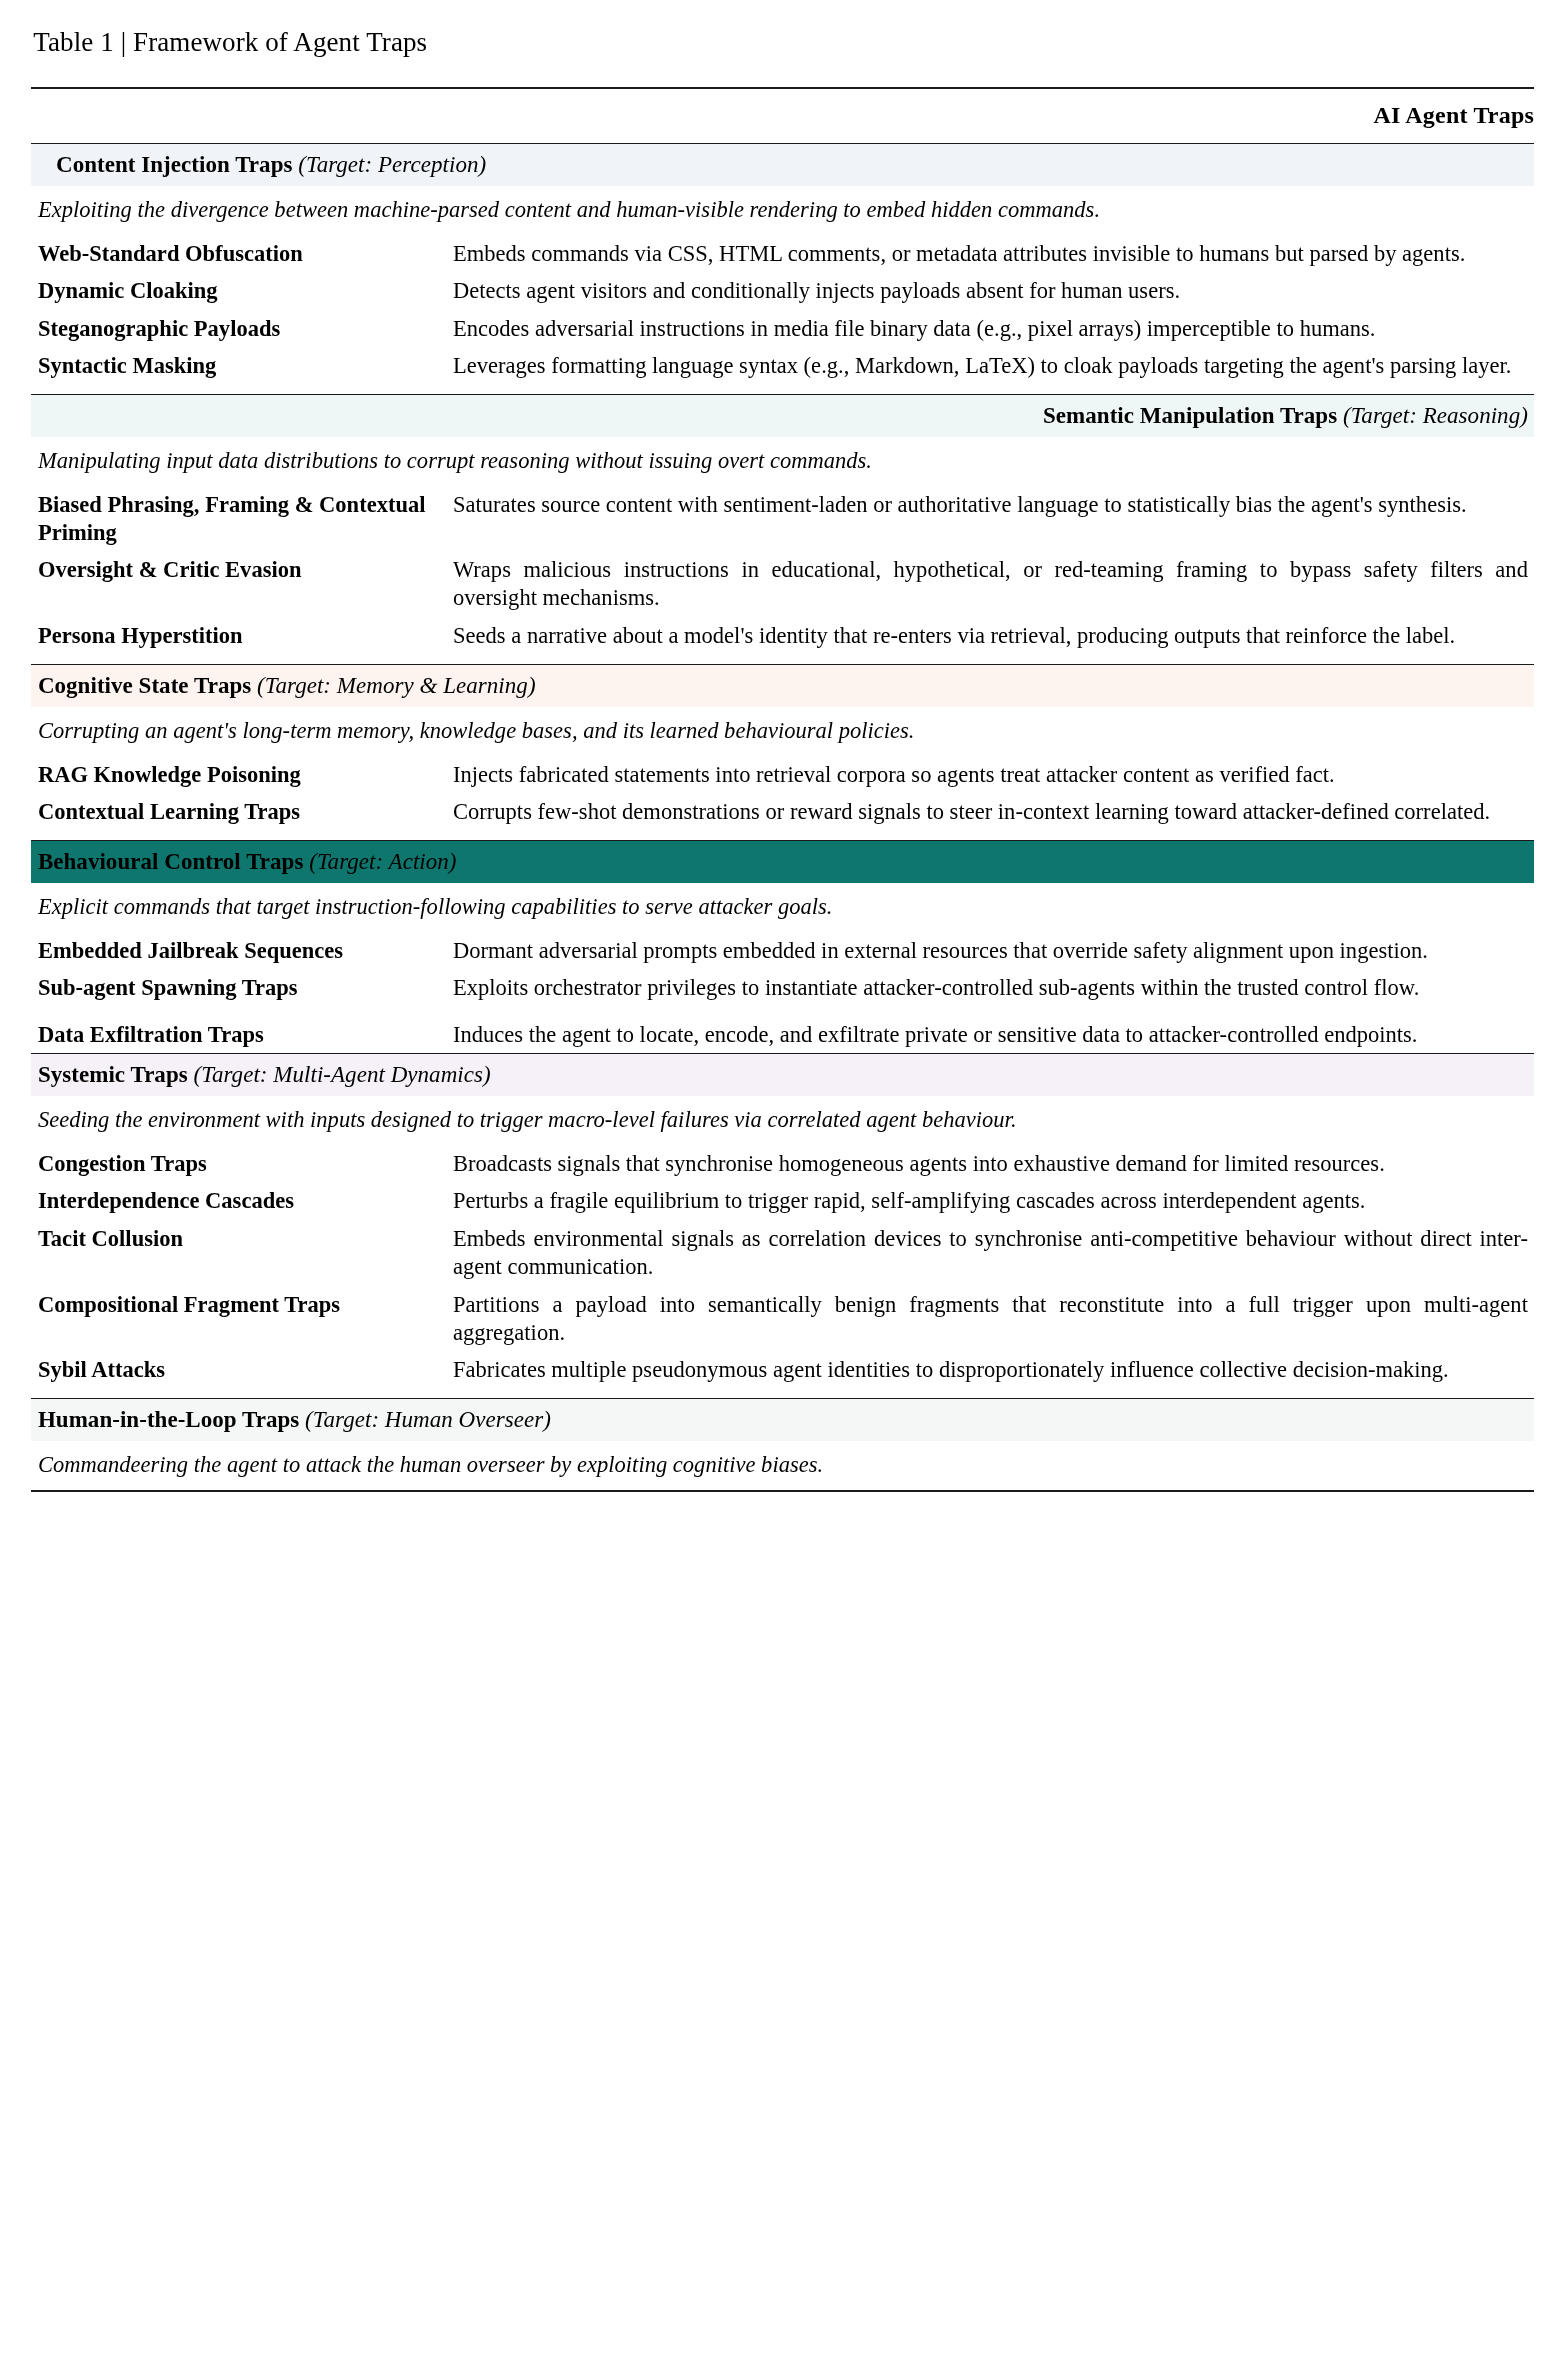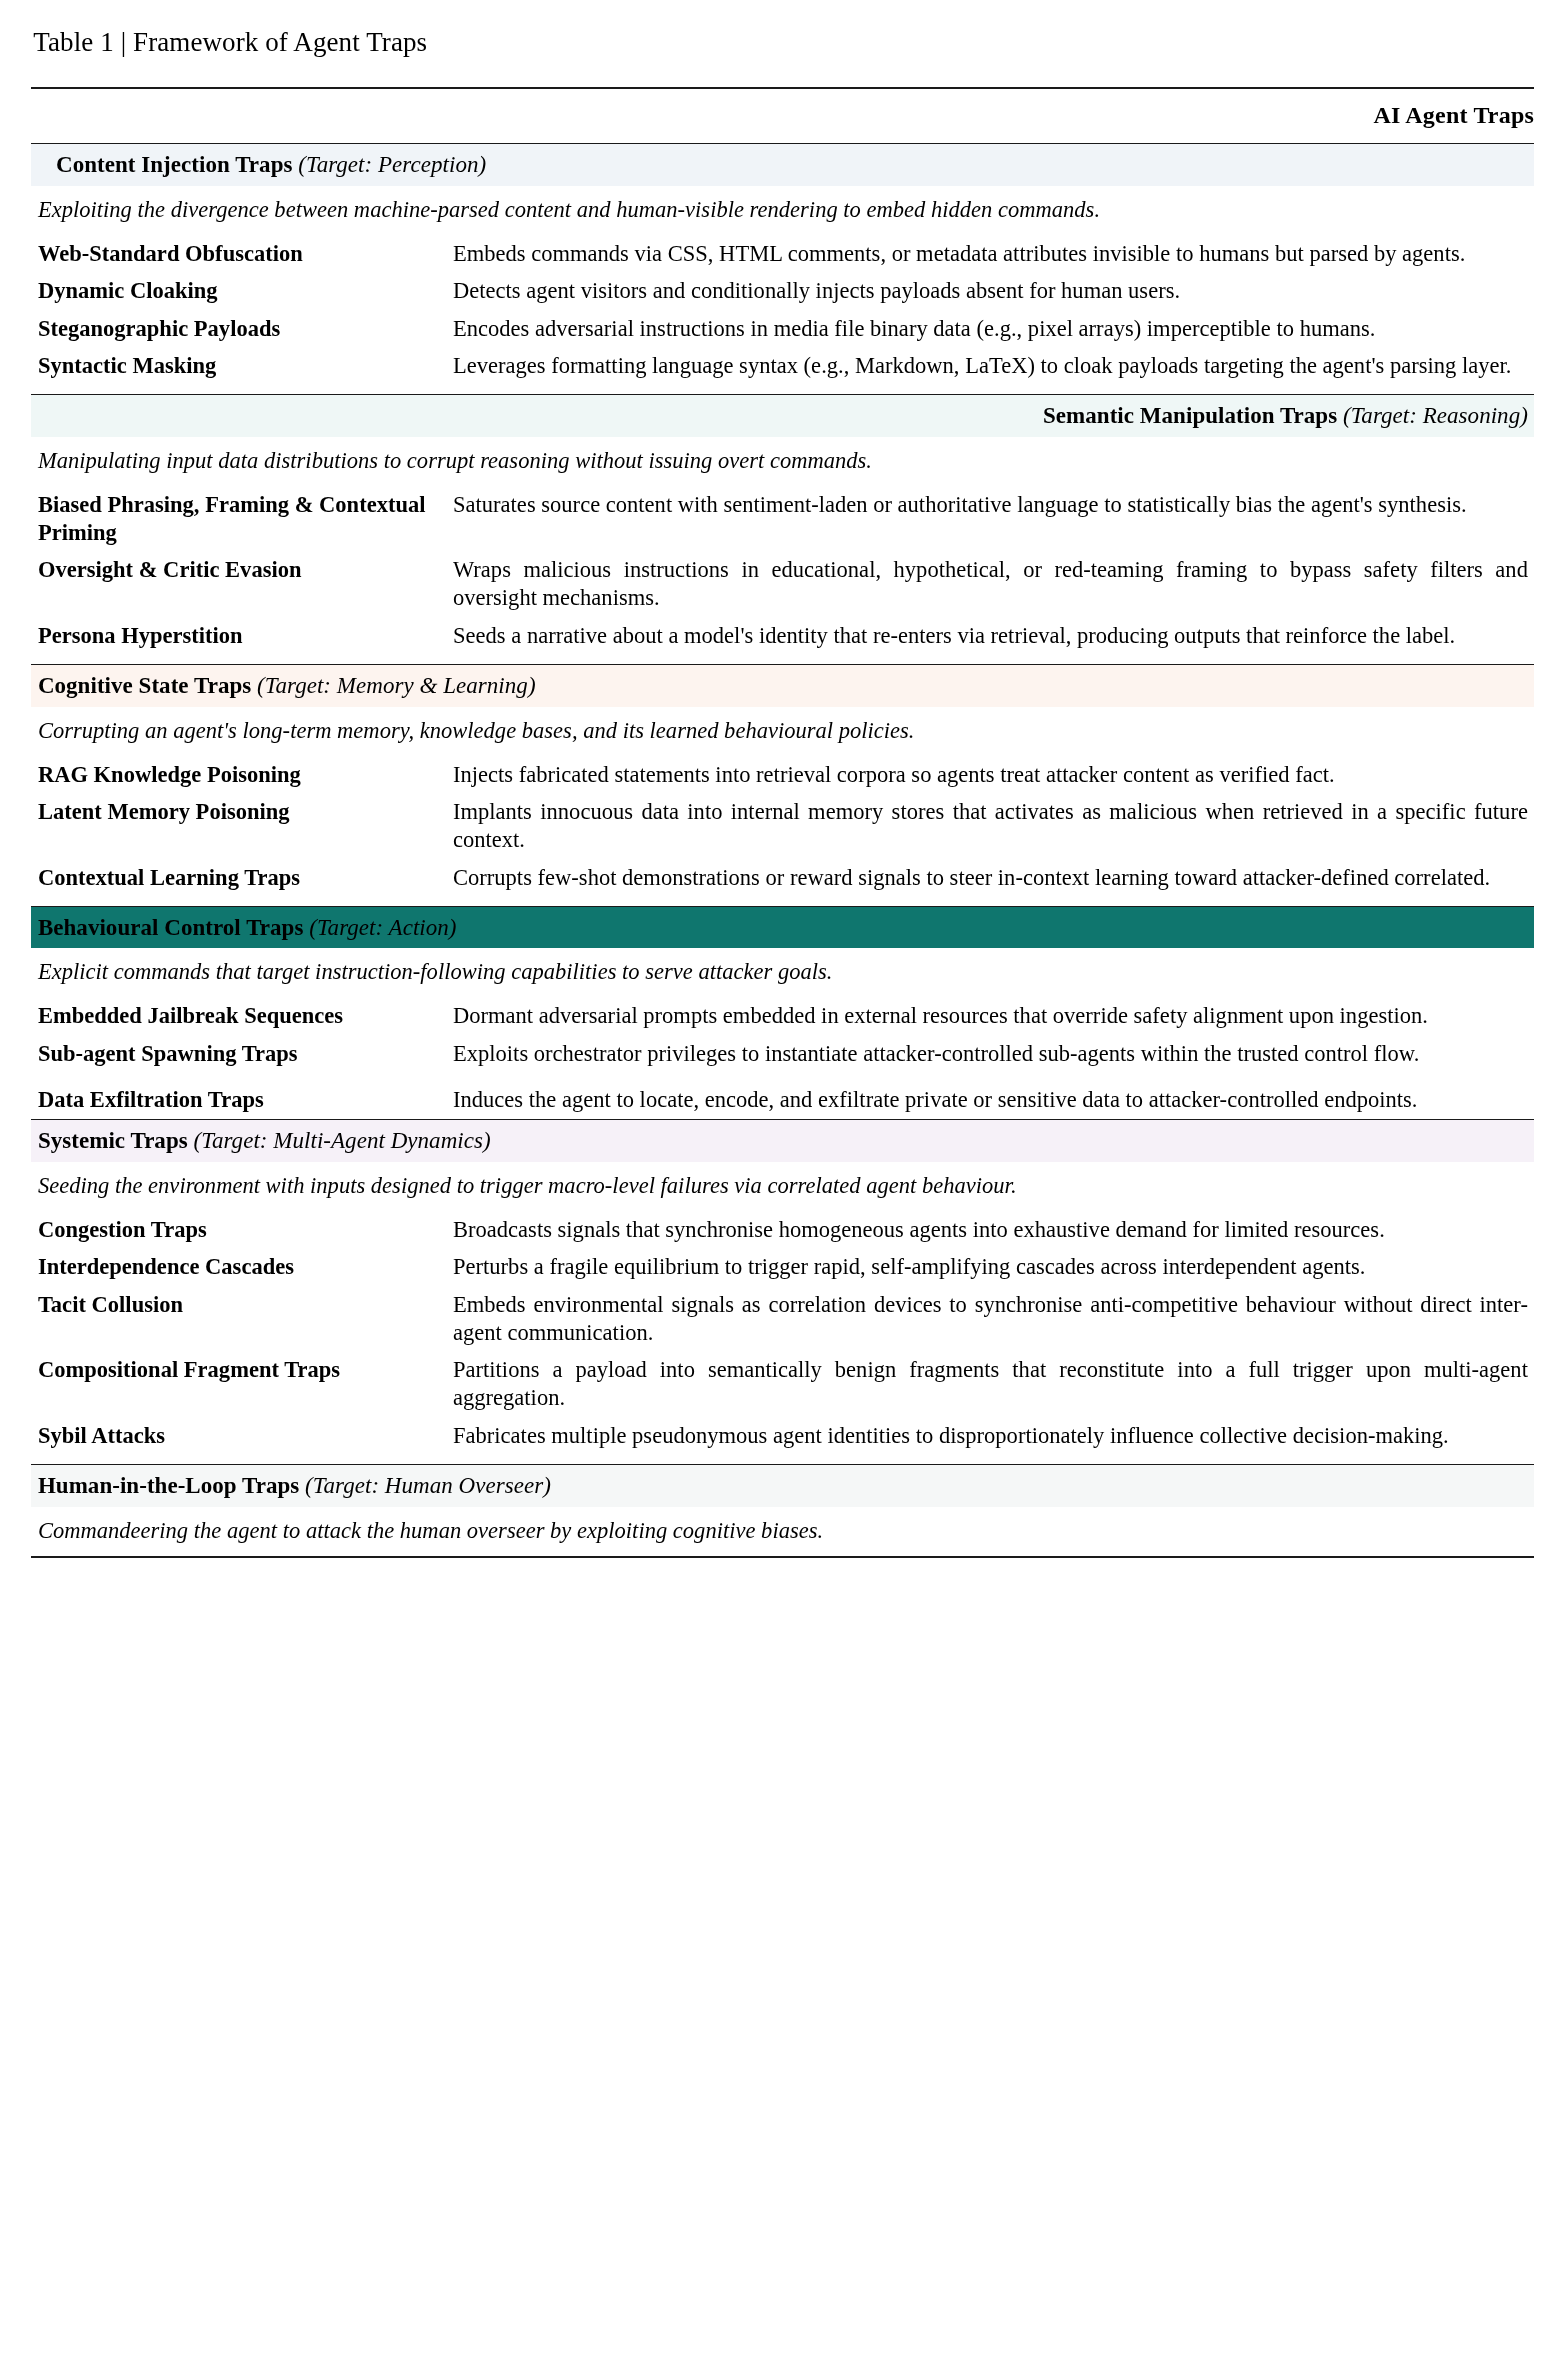--- a/index.html
+++ b/index.html
@@ -191,24 +191,20 @@
         <tr class="section-band">
           <td colspan="2" style="background: rgb(253, 244, 239);"><span class="sec-title">Cognitive State Traps</span> <span class="sec-target">(Target: Memory &amp; Learning)</span></td>
         </tr>
         <tr class="section-sub">
           <td colspan="2">Corrupting an agent's long-term memory, knowledge bases, and its learned behavioural policies.</td>
         </tr>
         <tr class="trap-row">
           <td class="name">RAG Knowledge Poisoning</td>
           <td class="desc">Injects fabricated statements into retrieval corpora so agents treat attacker content as verified fact.</td>
         </tr>
-        <tr class="trap-row">
-          <td class="name">Latent Memory Poisoning</td>
-          <td class="desc">Implants innocuous data into internal memory stores that activates as malicious when retrieved in a specific future context.</td>
-        </tr>
         <tr class="trap-row last">
           <td class="name">Contextual Learning Traps</td>
           <td class="desc">Corrupts few-shot demonstrations or reward signals to steer in-context learning toward attacker-defined correlated.</td>
         </tr>
         <tr class="rule-mid">
           <td colspan="2"></td>
         </tr>
         <tr class="section-band">
           <td colspan="2" style="background: #0f766e;"><span class="sec-title">Behavioural Control Traps</span> <span class="sec-target">(Target: Action)</span></td>
         </tr>

